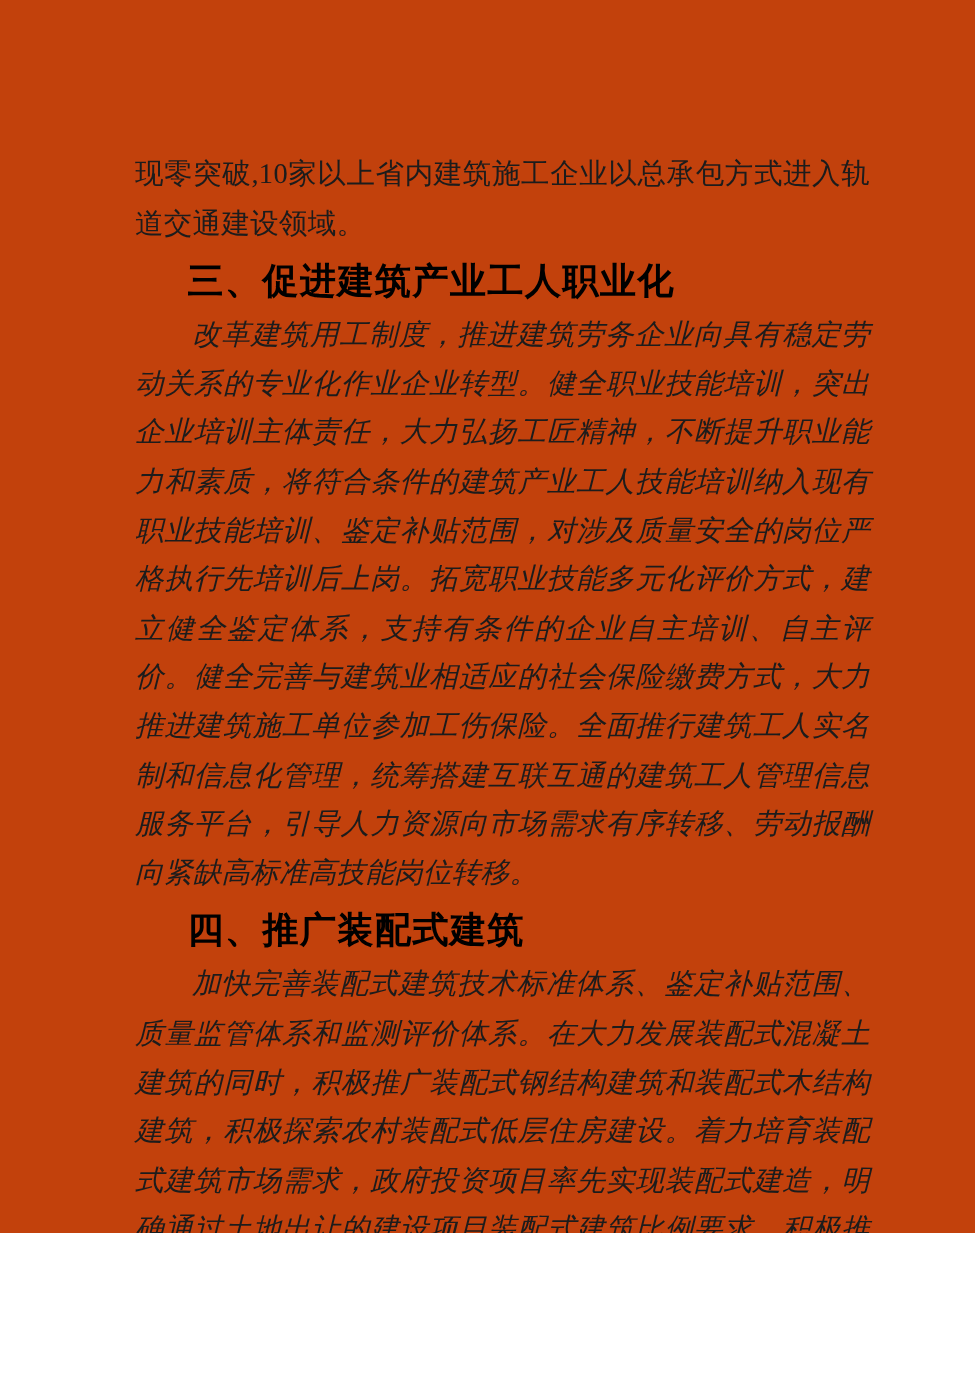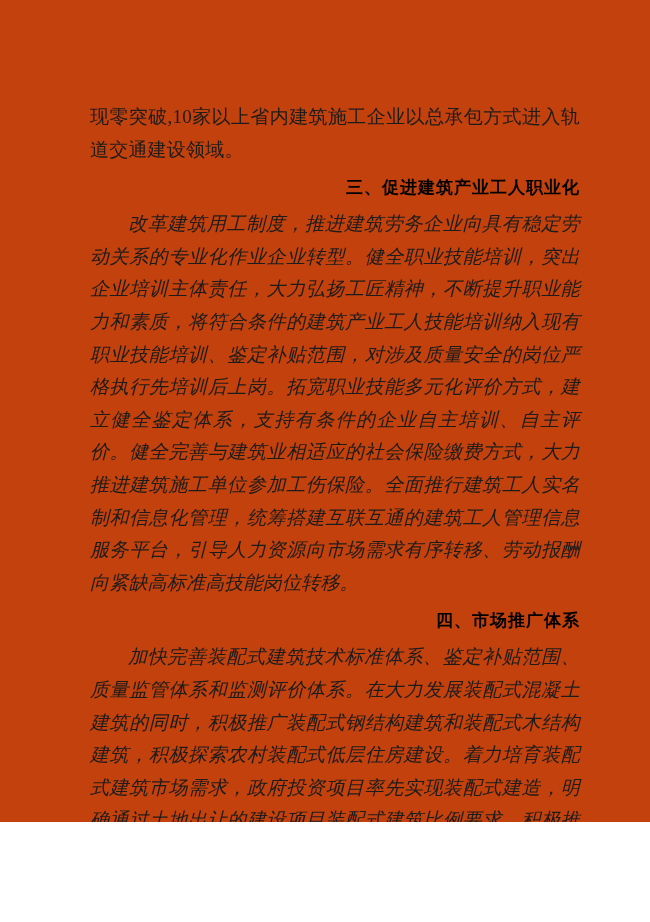--- a/index.html
+++ b/index.html
@@ -28,44 +28,43 @@
     text-align: justify;
     margin: 0;
     letter-spacing: 0.2px;
   }
   .para.indent {
     text-indent: 2em;
     font-style: italic;
   }
   .heading {
     font-family: "Liberation Sans", "DejaVu Sans", sans-serif;
-    font-size: 17px;
+    font-size: 24px;
     font-weight: 700;
     color: #000000;
     line-height: 33px;
     margin: 5px 0 4px 0;
     padding-left: 35px;
     letter-spacing: 1px;
-    text-align: right;
   }
   .pagenum {
     position: absolute;
     left: 103px;
     top: 835px;
     font-family: "Liberation Serif", "DejaVu Serif", serif;
     font-size: 17px;
     color: #1c1c1c;
     letter-spacing: 3px;
   }
 </style>
 </head>
 <body>
 
 <div class="page">
   <div class="textblock">
     <p class="para">现零突破,10家以上省内建筑施工企业以总承包方式进入轨道交通建设领域。</p>
     <h3 class="heading">三、促进建筑产业工人职业化</h3>
     <p class="para indent">改革建筑用工制度，推进建筑劳务企业向具有稳定劳动关系的专业化作业企业转型。健全职业技能培训，突出企业培训主体责任，大力弘扬工匠精神，不断提升职业能力和素质，将符合条件的建筑产业工人技能培训纳入现有职业技能培训、鉴定补贴范围，对涉及质量安全的岗位严格执行先培训后上岗。拓宽职业技能多元化评价方式，建立健全鉴定体系，支持有条件的企业自主培训、自主评价。健全完善与建筑业相适应的社会保险缴费方式，大力推进建筑施工单位参加工伤保险。全面推行建筑工人实名制和信息化管理，统筹搭建互联互通的建筑工人管理信息服务平台，引导人力资源向市场需求有序转移、劳动报酬向紧缺高标准高技能岗位转移。</p>
-    <h3 class="heading">四、市场推广体系</h3>
+    <h3 class="heading">四、推广装配式建筑</h3>
     <p class="para indent">加快完善装配式建筑技术标准体系、鉴定补贴范围、质量监管体系和监测评价体系。在大力发展装配式混凝土建筑的同时，积极推广装配式钢结构建筑和装配式木结构建筑，积极探索农村装配式低层住房建设。着力培育装配式建筑市场需求，政府投资项目率先实现装配式建造，明确通过土地出让的建设项目装配式建筑比例要求。积极推动装配式建筑产业园区、示范基地和项目建设，形成规模化的装配式建筑产业链。对装配式建筑预制部品</p>
   </div>
   <div class="pagenum">— 4 —</div>
 </div>
 
 </body></html>

